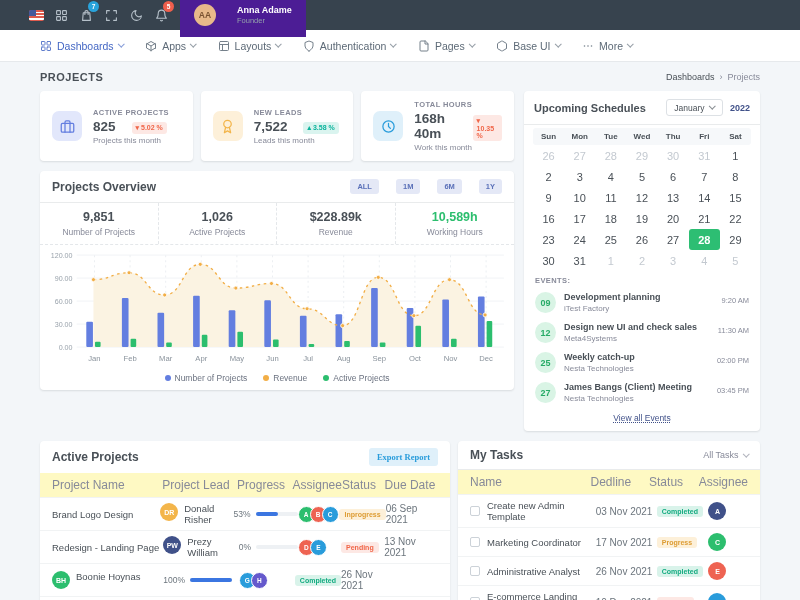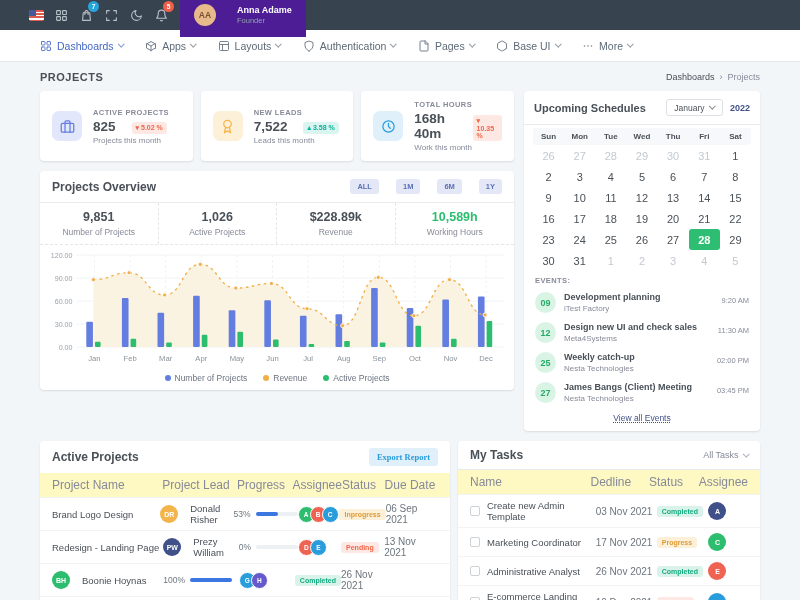--- a/index.html
+++ b/index.html
@@ -86,21 +86,21 @@
   .event-title{font-size:9px;font-weight:bold;color:#495057}
   .event-org{font-size:8px;color:#878a99;margin-top:2px}
   .event-time{margin-left:auto;font-size:7.5px;color:#878a99;white-space:nowrap;padding-top:4px}
   .view-all{text-align:center;font-size:8.5px;color:#405189;padding:1px 0 8px;cursor:pointer}
   .view-all u{text-decoration-style:dotted}
   
   .thead{display:grid;background:#fef9c3;padding:5px 12px;font-size:12px;font-weight:normal;color:#878a99;align-items:center}
   .trow{display:grid;padding:5px 12px;align-items:center;border-top:1px solid #f1f3f4;font-size:9.5px;color:#495057}
   .ap-grid{grid-template-columns:1.55fr 1.05fr .78fr .6fr .6fr .75fr}
   .task-grid{grid-template-columns:1.75fr .85fr .72fr .55fr}
-  .lead-cell{display:flex;align-items:center;gap:12px}
+  .lead-cell{display:flex;align-items:flex-start;gap:6px}
   .av{border-radius:50%;color:#fff;font-weight:bold;display:flex;align-items:center;justify-content:center}
   .av.s18{width:18px;height:18px;font-size:7px;flex:none}
   .astack{display:flex}
   .astack .av{width:17px;height:17px;font-size:6.5px;border:1.5px solid #fff;margin-left:-5px}
   .astack .av:first-child{margin-left:0}
   .badge{font-size:7px;font-weight:bold;padding:2px 5px;border-radius:3px;display:inline-block}
   .badge.warning{background:#fdf0d9;color:#dd9c33}
   .badge.danger{background:#fde8e4;color:#f06548}
   .badge.success{background:#d9f3ea;color:#13ab80}
   .progress-cell{display:flex;align-items:center;gap:5px;font-size:8.5px;color:#6c757d}

